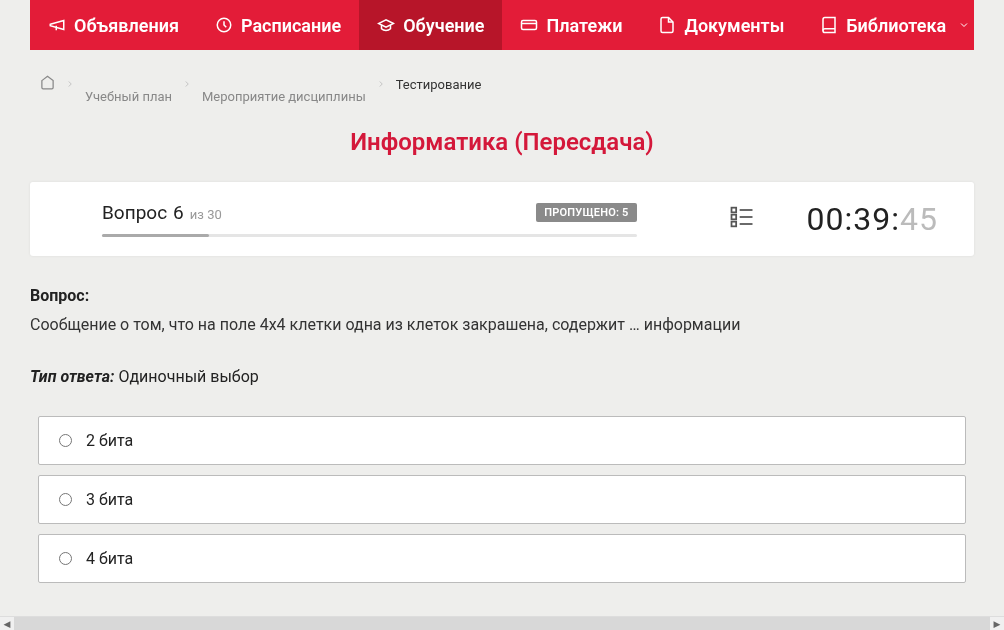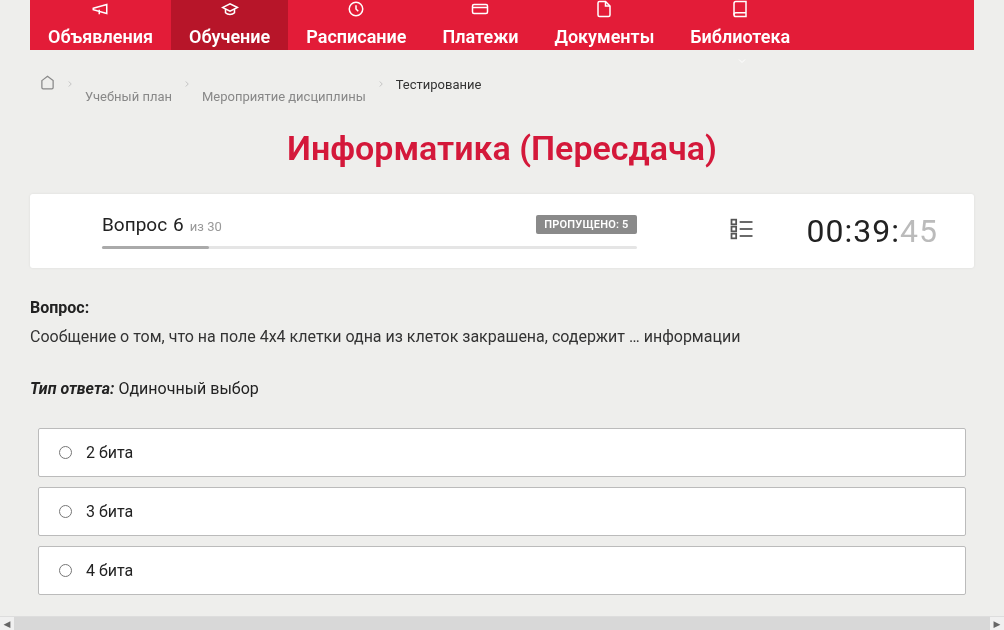--- a/index.html
+++ b/index.html
@@ -33,21 +33,20 @@
     .nav-item {
       display: flex;
       align-items: center;
       padding: 0 18px;
       color: #fff;
       font-size: 18px;
       font-weight: 600;
       cursor: pointer;
       gap: 8px;
       white-space: nowrap;
-      flex-direction: column;
     }
     .nav-item.active {
       background: #b71529;
     }
     .nav-icon {
       display: inline-flex;
       align-items: center;
       justify-content: center;
     }
     .chevron-down {
@@ -68,21 +67,21 @@
       margin-top: 25px;
     }
     .breadcrumb .current {
       color: #333;
     }
     .bc-sep {
       color: #bbb;
     }
     .page-title {
       text-align: center;
-      font-size: 34px;
+      font-size: 24px;
       font-weight: 600;
       color: #d4183a;
       margin: 10px 0 26px 0;
     }
     .panel {
       background: #fff;
       border-radius: 3px;
       box-shadow: 0 0 3px rgba(0,0,0,0.07);
       margin-bottom: 30px;
     }
@@ -253,37 +252,37 @@
     <div class="nav">
       <div class="nav-item">
         <span class="nav-icon">
           <svg width="18" height="18" viewBox="0 0 24 24" fill="none" stroke="white" stroke-width="2">
               <path d="M3 11l18-5v12L3 13v-2z"></path>
               <path d="M11 13v6"></path>
             </svg>
         </span>
         <span>Объявления</span>
       </div>
+      <div class="nav-item">
+        <span class="nav-icon">
+          <svg width="18" height="18" viewBox="0 0 24 24" fill="none" stroke="white" stroke-width="2">
+              <circle cx="12" cy="12" r="9"></circle>
+              <path d="M12 7v5l3 3"></path>
+            </svg>
+        </span>
+        <span>Расписание</span>
+      </div>
       <div class="nav-item active">
         <span class="nav-icon">
           <svg width="18" height="18" viewBox="0 0 24 24" fill="none" stroke="white" stroke-width="2">
               <path d="M22 10L12 5 2 10l10 5 10-5z"></path>
               <path d="M6 12v5c3 3 9 3 12 0v-5"></path>
             </svg>
         </span>
         <span>Обучение</span>
-      </div>
-      <div class="nav-item">
-        <span class="nav-icon">
-          <svg width="18" height="18" viewBox="0 0 24 24" fill="none" stroke="white" stroke-width="2">
-              <circle cx="12" cy="12" r="9"></circle>
-              <path d="M12 7v5l3 3"></path>
-            </svg>
-        </span>
-        <span>Расписание</span>
       </div>
       <div class="nav-item">
         <span class="nav-icon">
           <svg width="18" height="18" viewBox="0 0 24 24" fill="none" stroke="white" stroke-width="2">
               <rect x="2" y="6" width="20" height="12" rx="2"></rect>
               <path d="M2 10h20"></path>
             </svg>
         </span>
         <span>Платежи</span>
       </div>

